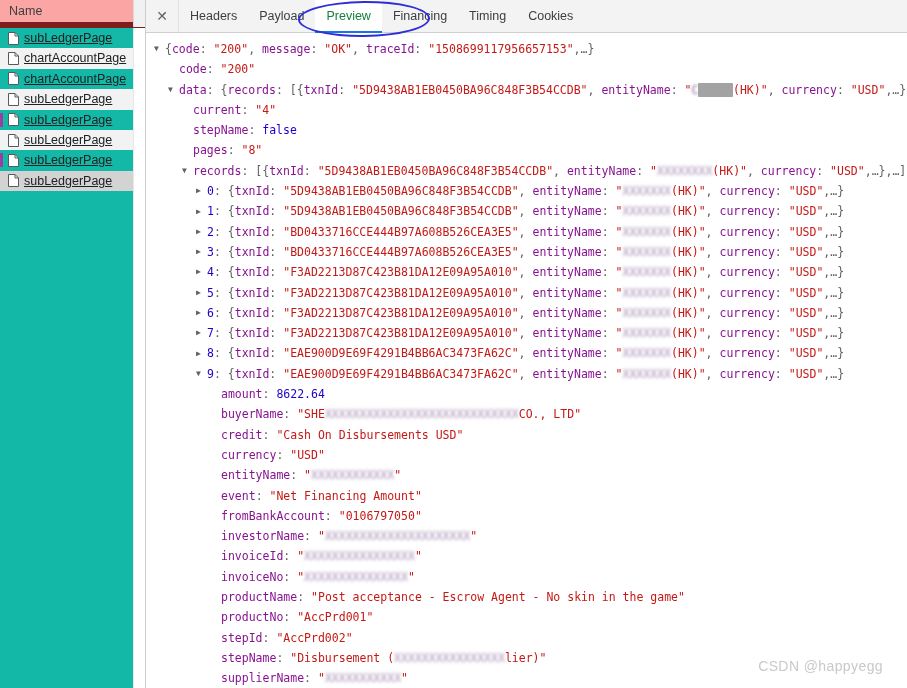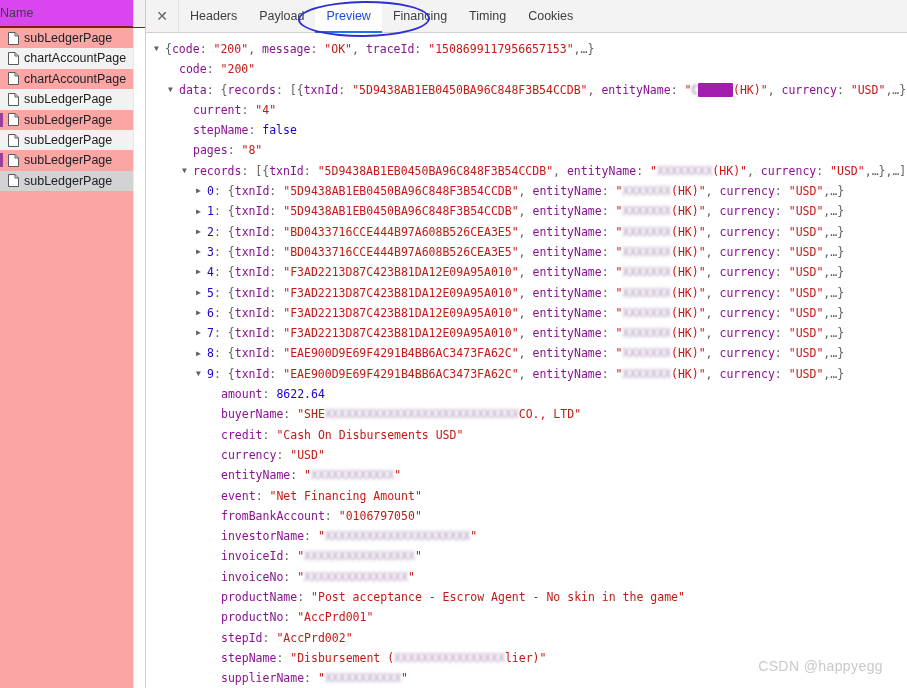--- a/index.html
+++ b/index.html
@@ -31,42 +31,44 @@
     box-sizing: border-box;
     border-right: 1px solid #cdcdcd;
     background: #ffffff;
     display: flex;
     flex-direction: column;
     position: relative;
   }
   .list-header {
     height: 28px;
     box-sizing: border-box;
-    border-bottom: 2px solid #7f1d1d;
-    background: #d946ef;
+    border-bottom: 6px solid #7f1d1d;
+    background: #fca5a5;
     display: flex;
     align-items: center;
+    padding-left: 9px;
     font-size: 12.5px;
     color: #3c4043;
     position: relative;
   }
   .list-header .hdr-scroll {
     position: absolute;
     right: 0px;
     top: 0px;
     width: 11px;
     height: 27px;
     background: #f1f1f1;
     border-left: 1px solid #dadada;
   }
   .list-body {
     flex: 1;
     overflow: hidden;
     position: relative;
-    background: #fca5a5;
+    background: #14b8a6;
+    text-decoration: underline;
   }
   .req-row {
     height: 20.4px;
     display: flex;
     align-items: center;
     padding-left: 8px;
     font-size: 12.5px;
     color: #202124;
     white-space: nowrap;
     position: relative;
@@ -140,21 +142,21 @@
     align-items: center;
     padding: 0 11px;
     font-size: 12.5px;
     color: #3c4043;
     cursor: pointer;
     position: relative;
     white-space: nowrap;
   }
   .tab.active {
     background: #ffffff;
-    color: #1d4ed8;
+    color: #15803d;
   }
   .tab.active::after {
     content: "";
     position: absolute;
     left: 0; right: 0; bottom: -1px;
     height: 2px;
     background: #1a73e8;
   }
   
   #tab-annotation {
@@ -212,21 +214,21 @@
   .s   { color: #c41a16; }
   .n   { color: #1c00cf; }
   .b   { color: #1c00cf; margin-top: 8px; }
   .p   { color: #5f5f5f; }
   .redact {
     color: transparent;
     text-shadow: 0 0 3.2px rgba(120,80,140,0.95);
     opacity: 0.72;
   }
   .hl {
-    background: #a21caf;
+    background: #a3a3a3;
     color: transparent;
     text-shadow: none;
     border-radius: 1px;
   }
   .hl-soft {
     color: transparent;
     text-shadow: 0 0 3px rgba(110,70,130,0.9);
   }
 
   

